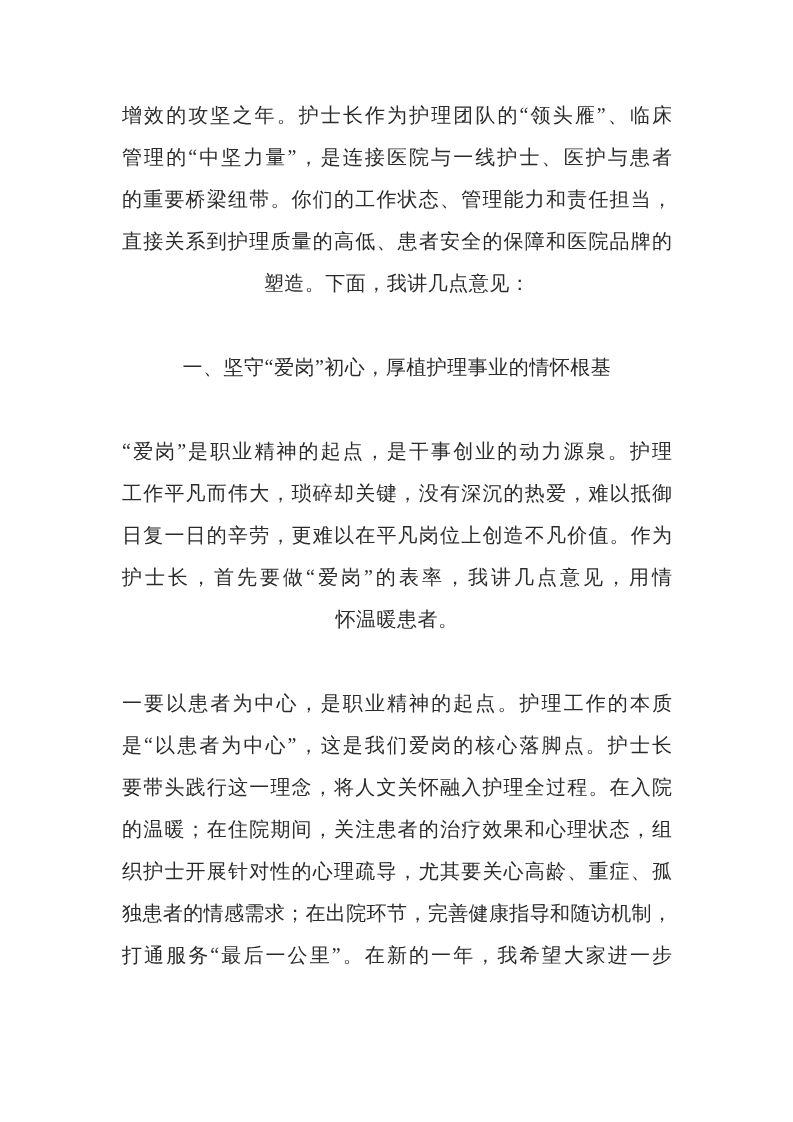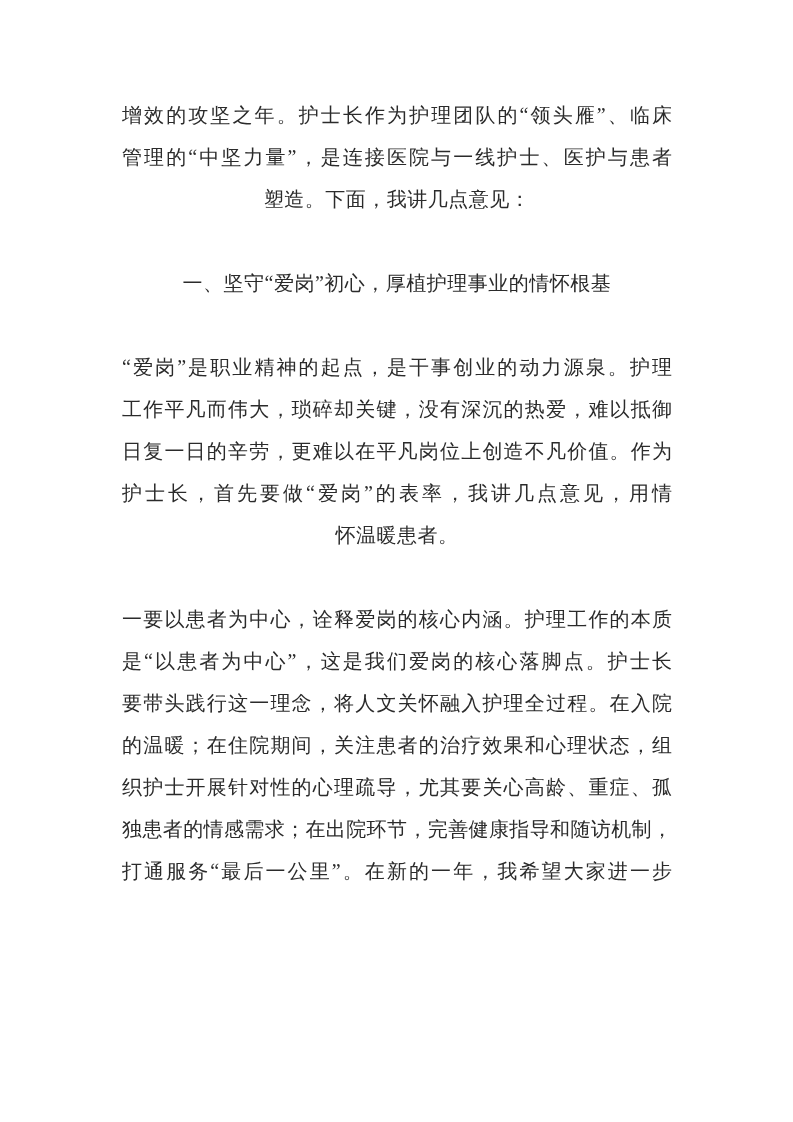--- a/index.html
+++ b/index.html
@@ -45,34 +45,36 @@
   }
 </style>
 </head>
 <body style="background: rgb(255, 255, 255);">
 
 <main class="page">
   <div class="doc" id="doc" style="color: rgb(43, 43, 43);">
       <div class="block paragraph">
         <div class="line just">增效的攻坚之年。护士长作为护理团队的“领头雁”、临床</div>
         <div class="line just">管理的“中坚力量”，是连接医院与一线护士、医护与患者</div>
+        <div class="line just">的重要桥梁纽带。你们的工作状态、管理能力和责任担当，</div>
+        <div class="line just">直接关系到护理质量的高低、患者安全的保障和医院品牌的</div>
         <div class="line">塑造。下面，我讲几点意见：</div>
       </div>
       <div class="block heading">
         <div class="line">一、坚守“爱岗”初心，厚植护理事业的情怀根基</div>
       </div>
       <div class="block paragraph">
         <div class="line just">“爱岗”是职业精神的起点，是干事创业的动力源泉。护理</div>
         <div class="line just">工作平凡而伟大，琐碎却关键，没有深沉的热爱，难以抵御</div>
         <div class="line just">日复一日的辛劳，更难以在平凡岗位上创造不凡价值。作为</div>
         <div class="line just">护士长，首先要做“爱岗”的表率，我讲几点意见，用情</div>
         <div class="line">怀温暖患者。</div>
       </div>
       <div class="block paragraph">
-        <div class="line just">一要以患者为中心，诠释爱岗的核心内涵。护理工作的本质</div>
+        <div class="line just">一要以患者为中心，是职业精神的起点。护理工作的本质</div>
         <div class="line just">是“以患者为中心”，这是我们爱岗的核心落脚点。护士长</div>
         <div class="line just">要带头践行这一理念，将人文关怀融入护理全过程。在入院</div>
         <div class="line just">的温暖；在住院期间，关注患者的治疗效果和心理状态，组</div>
         <div class="line just">织护士开展针对性的心理疏导，尤其要关心高龄、重症、孤</div>
         <div class="line just">独患者的情感需求；在出院环节，完善健康指导和随访机制，</div>
         <div class="line just">打通服务“最后一公里”。在新的一年，我希望大家进一步</div>
       </div>
     </div>
 </main>
 

